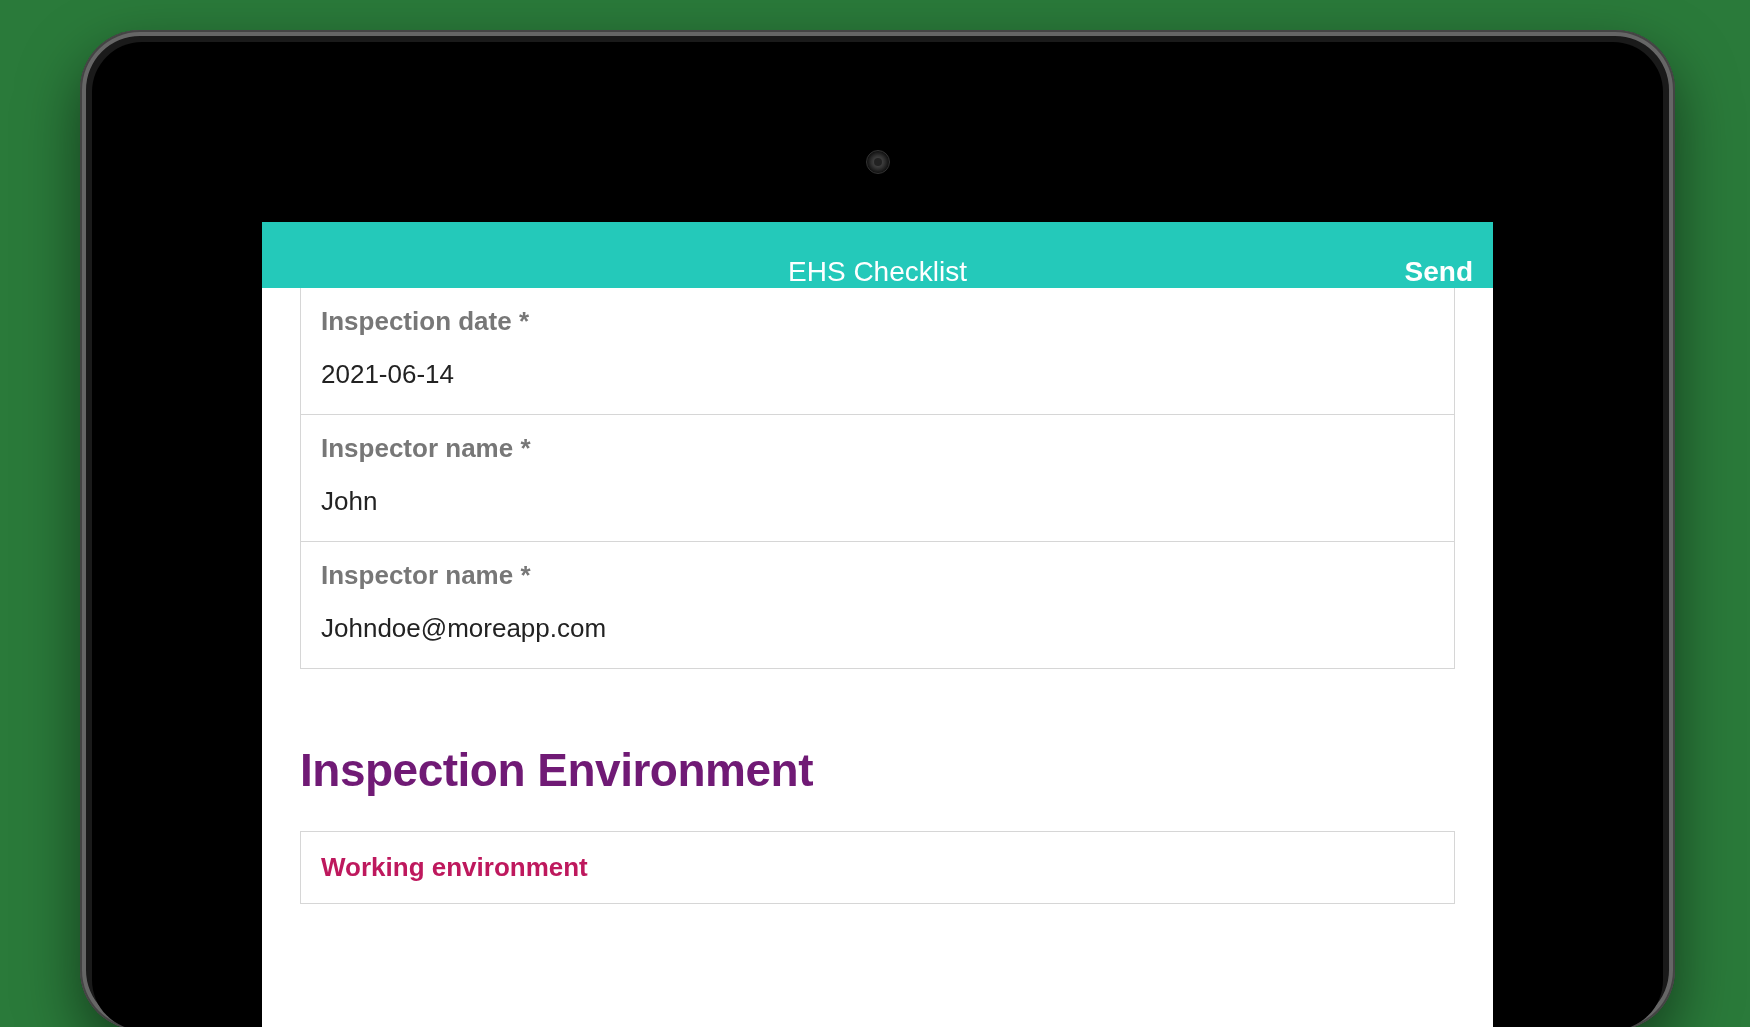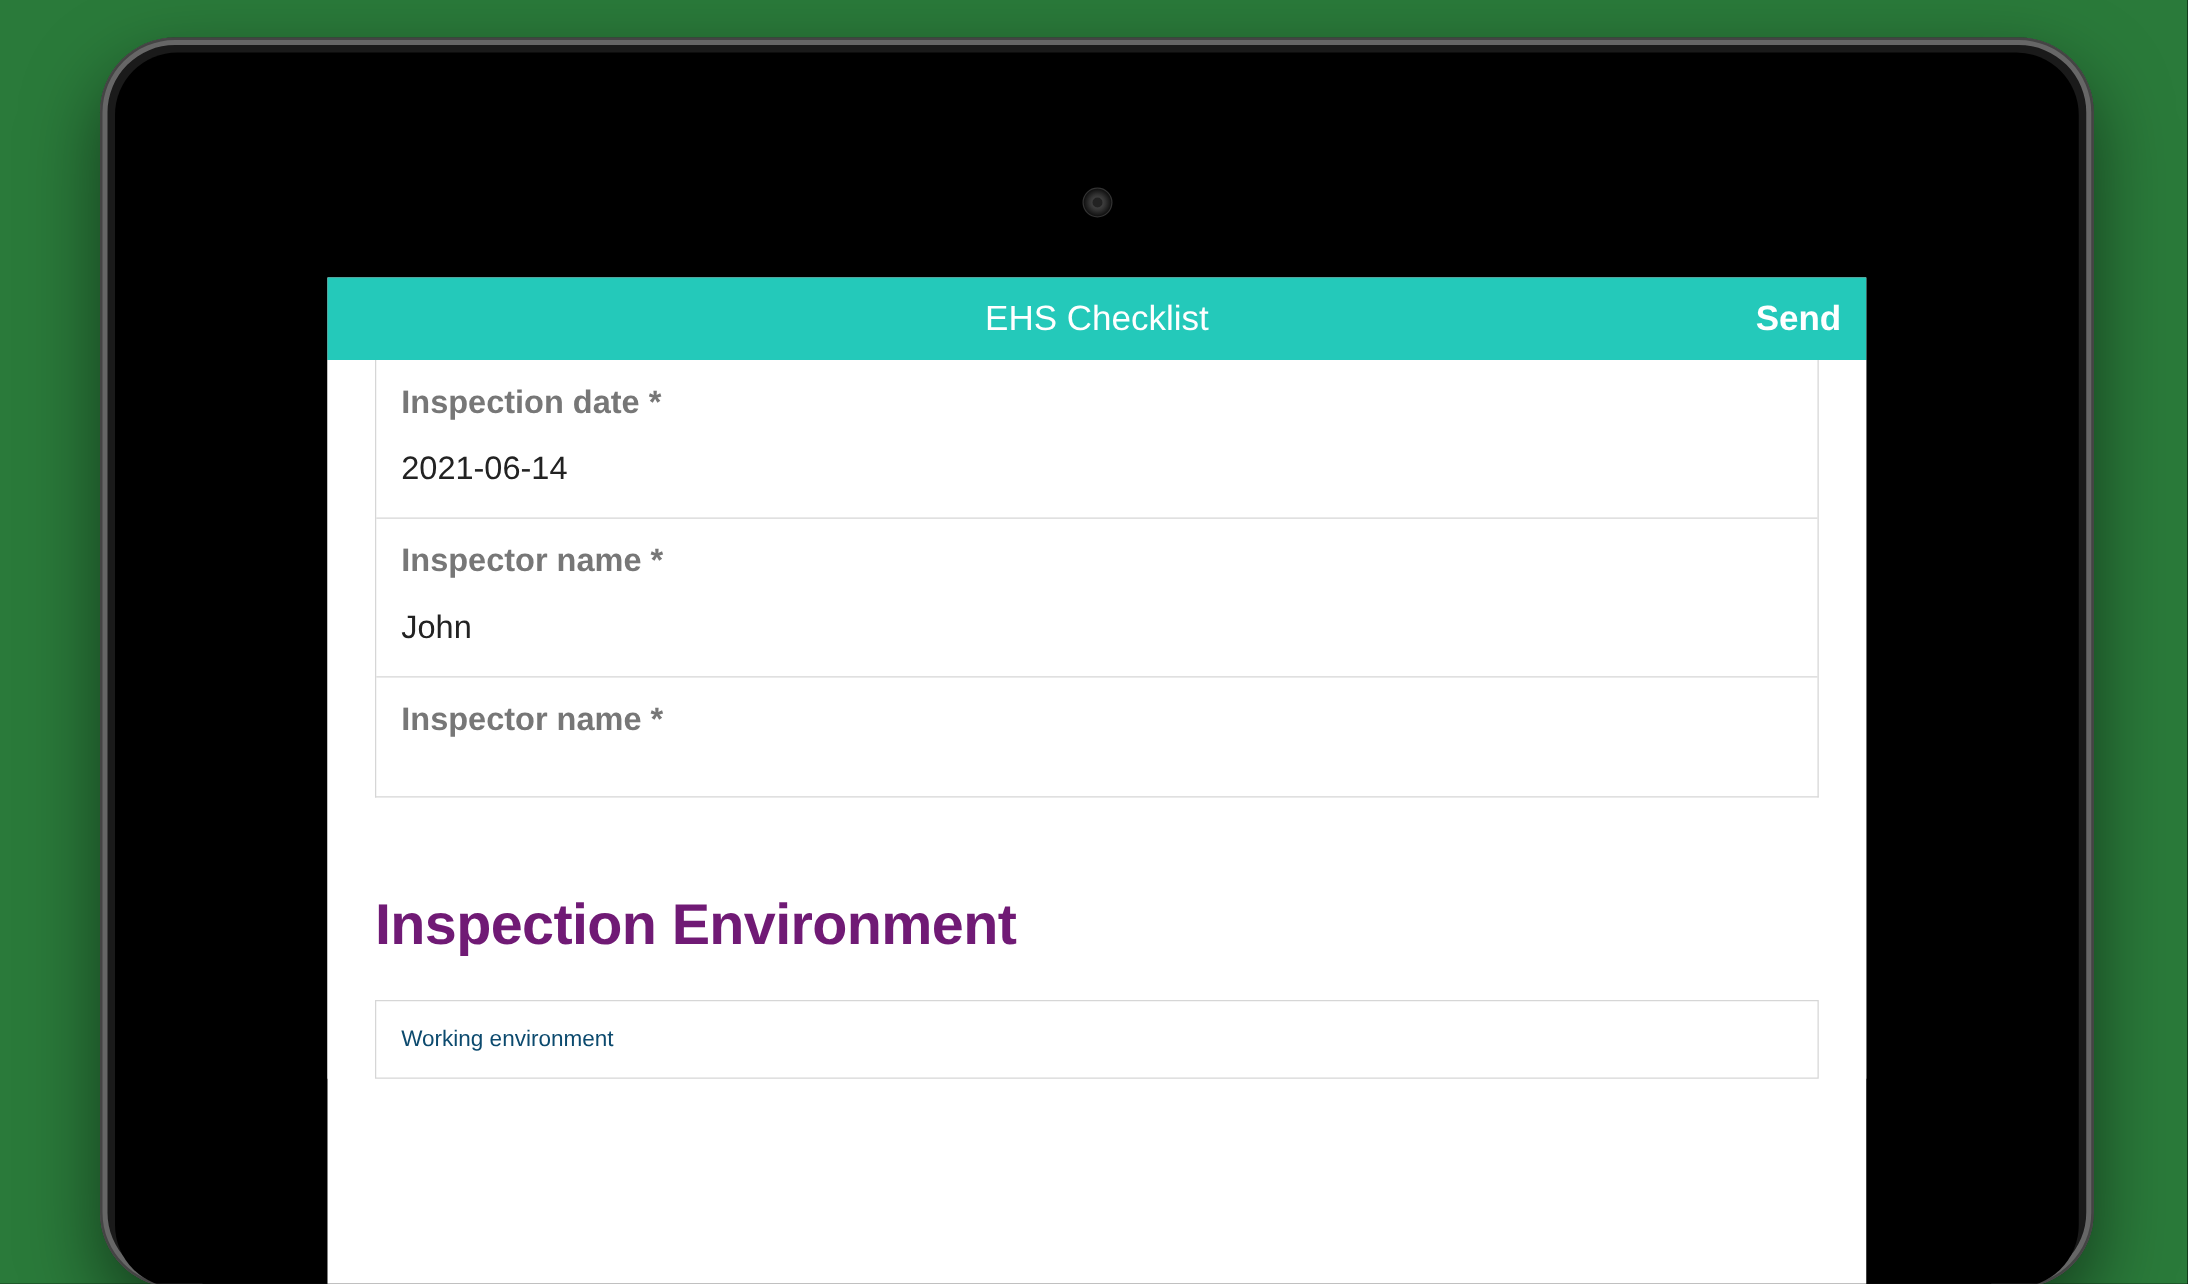--- a/index.html
+++ b/index.html
@@ -72,21 +72,21 @@
       left: 100px;
       right: 100px;
       top: 0;
       bottom: 0;
       background: #fff;
     }
     .header-bar {
       background: #24c9ba;
       height: 66px;
       display: flex;
-      align-items: center;
+      align-items: flex-end;
       position: relative;
       padding: 0 20px;
     }
     .header-title {
       position: absolute;
       left: 50%;
       transform: translateX(-50%);
       color: #fff;
       font-size: 28px;
       font-weight: 400;
@@ -130,23 +130,23 @@
       color: #701a75;
       margin-top: 74px;
       margin-bottom: 34px;
       letter-spacing: -0.5px;
     }
     .section-card {
       border: 1px solid #d6d6d6;
       padding: 20px 20px 20px 20px;
     }
     .section-label {
-      color: #0c4a6e;
-      font-size: 18px;
-      font-weight: 400;
+      color: #be185d;
+      font-size: 26px;
+      font-weight: 700;
     }
   </style>
 </head>
 <body>
 
 <div class="tablet-outer">
   <div class="tablet-inner">
     <div class="camera"></div>
     <div class="screen">
       <div class="app-area">
@@ -164,20 +164,21 @@
               <div class="form-value">2021-06-14</div>
             </div>
 
             <div class="form-row">
               <div class="form-label">Inspector name *</div>
               <div class="form-value">John</div>
             </div>
 
             <div class="form-row">
               <div class="form-label">Inspector name *</div>
+              <div class="form-value">Johndoe@moreapp.com</div>
             </div>
 
           </div>
 
           <h2 class="section-heading">Inspection Environment</h2>
 
           <div class="section-card">
             <div class="section-label">Working environment</div>
           </div>
 

